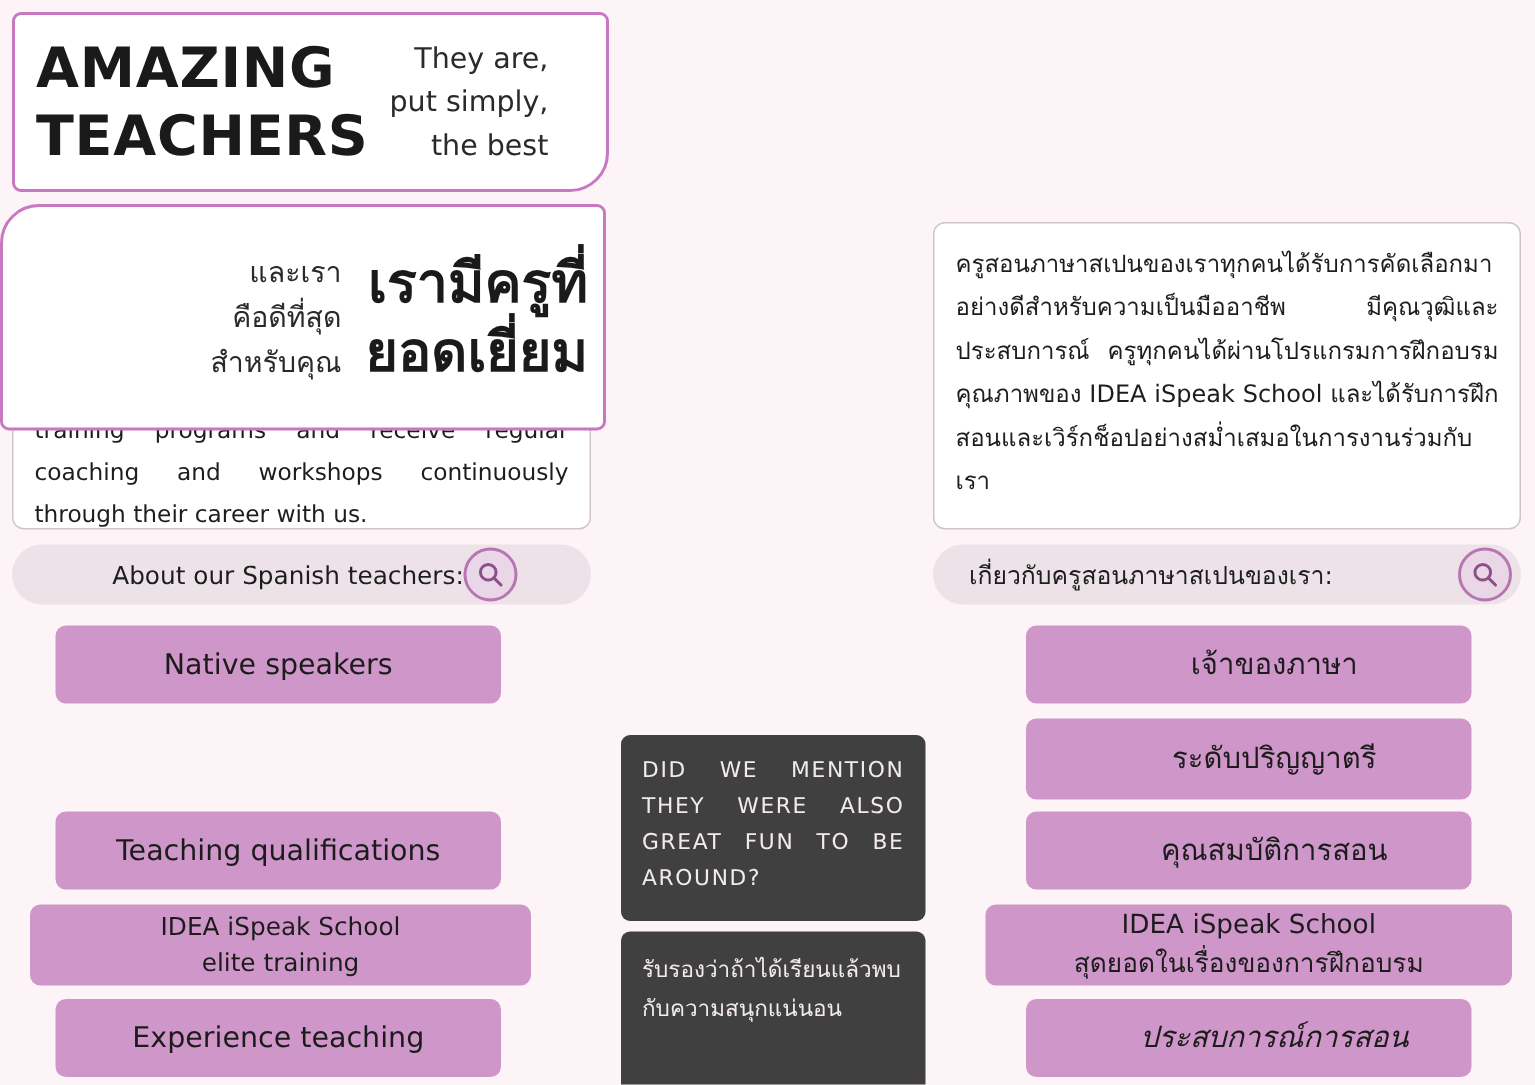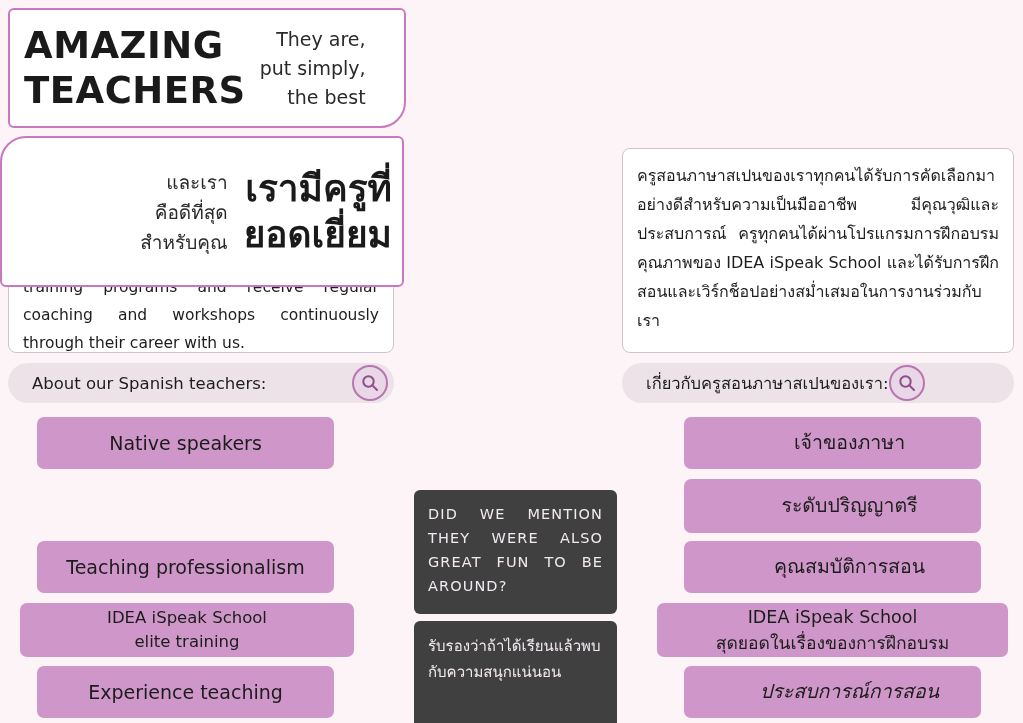--- a/index.html
+++ b/index.html
@@ -116,27 +116,28 @@
     height: 40px;
     display: flex;
     align-items: center;
     box-sizing: border-box;
   }
   .search-left {
     left: 8px;
     top: 355px;
     width: 386px;
     padding: 0 6px 0 24px;
-    justify-content: space-between;
+    justify-content: center;
   }
   .search-right {
     left: 622px;
     top: 355px;
     width: 392px;
     padding: 0 6px 0 24px;
+    justify-content: space-between;
   }
   .search-label {
     font-size: 16.5px;
     color: #1d1d1d;
   }
   .search-circle {
     width: 32px;
     height: 32px;
     border-radius: 50%;
     background: #e9d6e6;
@@ -225,21 +226,21 @@
     <span class="search-label">About our Spanish teachers:</span>
     <span class="search-circle">
       <svg width="18" height="18" viewBox="0 0 18 18">
         <circle cx="7.5" cy="7.5" r="5.2" fill="none" stroke="#8d4f89" stroke-width="2"></circle>
         <line x1="11.4" y1="11.4" x2="16" y2="16" stroke="#8d4f89" stroke-width="2" stroke-linecap="round"></line>
       </svg>
     </span>
   </div>
 
   <div class="pill pill-en" style="left:37px; top:409px; width:297px; height:52px;">Native speakers</div>
-  <div class="pill pill-en" style="left:37px; top:533px; width:297px; height:52px;">Teaching professionalism</div>
+  <div class="pill pill-en" style="left:37px; top:533px; width:297px; height:52px;">Teaching qualifications</div>
   <div class="pill pill-two" style="left:20px; top:595px; width:334px; height:54px; white-space:pre-line;">IDEA iSpeak School
 elite training</div>
   <div class="pill pill-en" style="left:37px; top:658px; width:297px; height:52px;">Experience teaching</div>
 
   <div class="note note-en">DID WE MENTION THEY WERE ALSO GREAT FUN TO BE AROUND?</div>
   <div class="note note-th">รับรองว่าถ้าได้เรียนแล้วพบกับความสนุกแน่นอน</div>
 
   <div class="banner banner-right">
     <div class="sub-th">และเรา
 คือดีที่สุด

